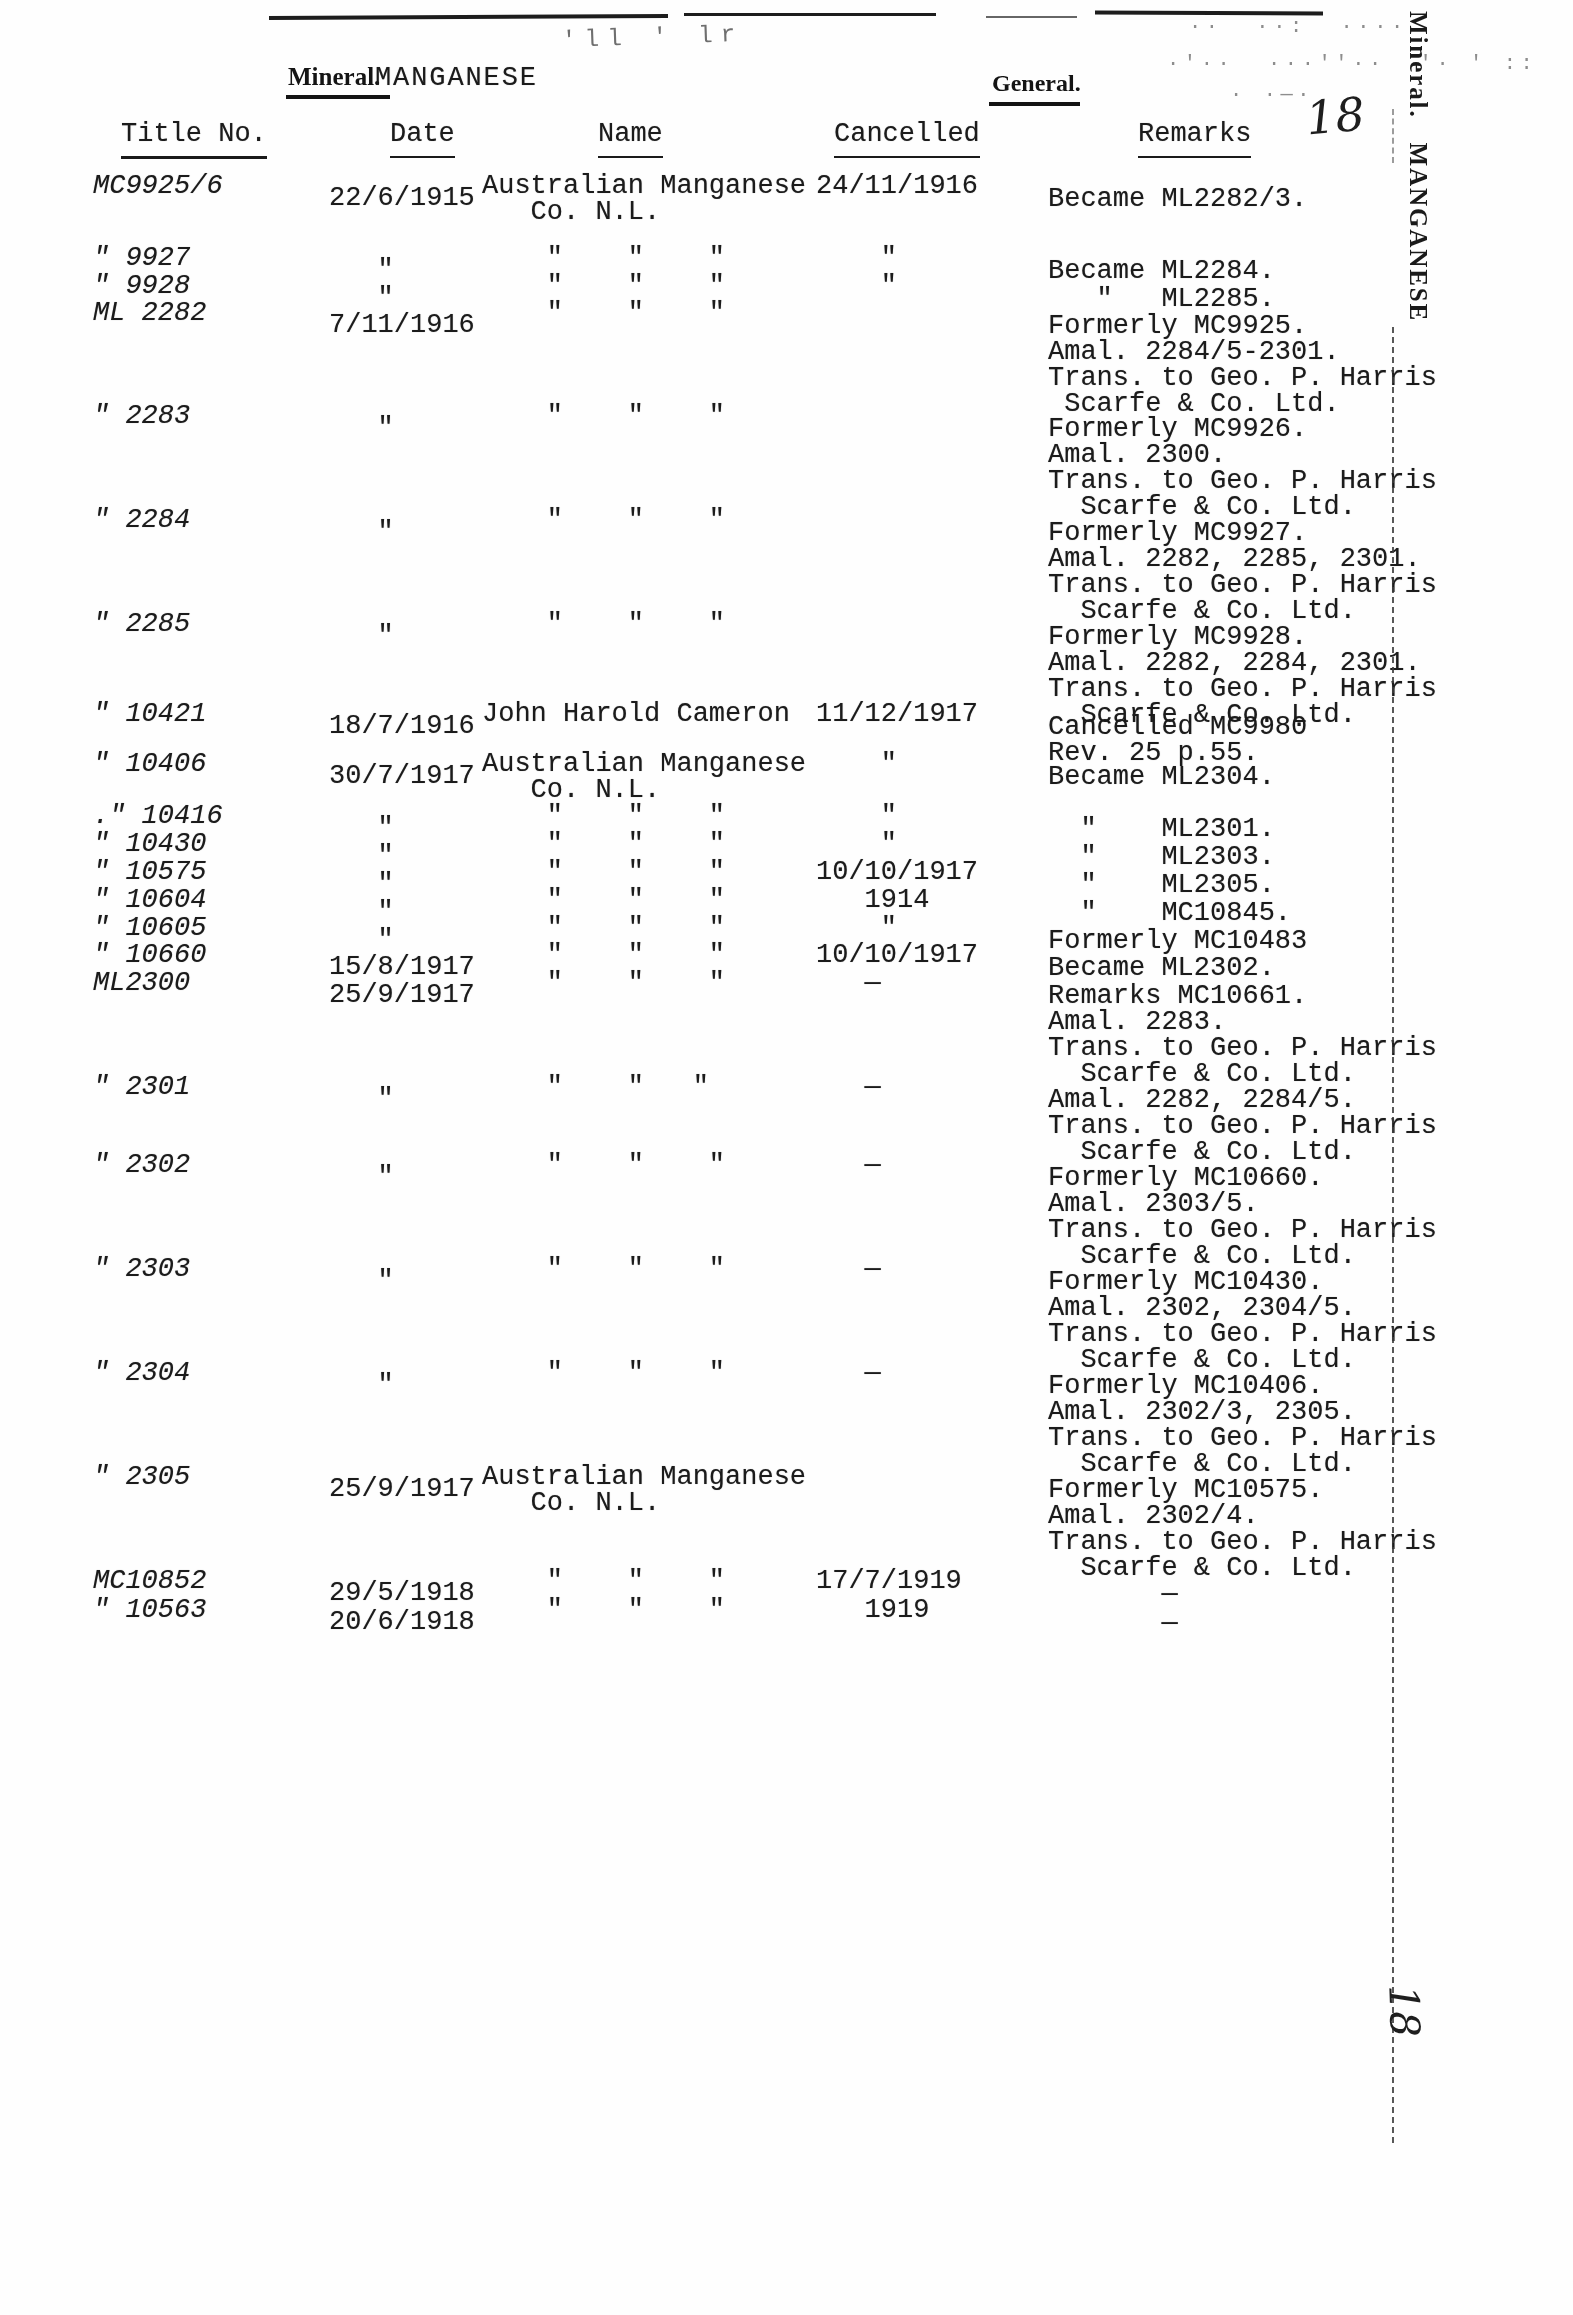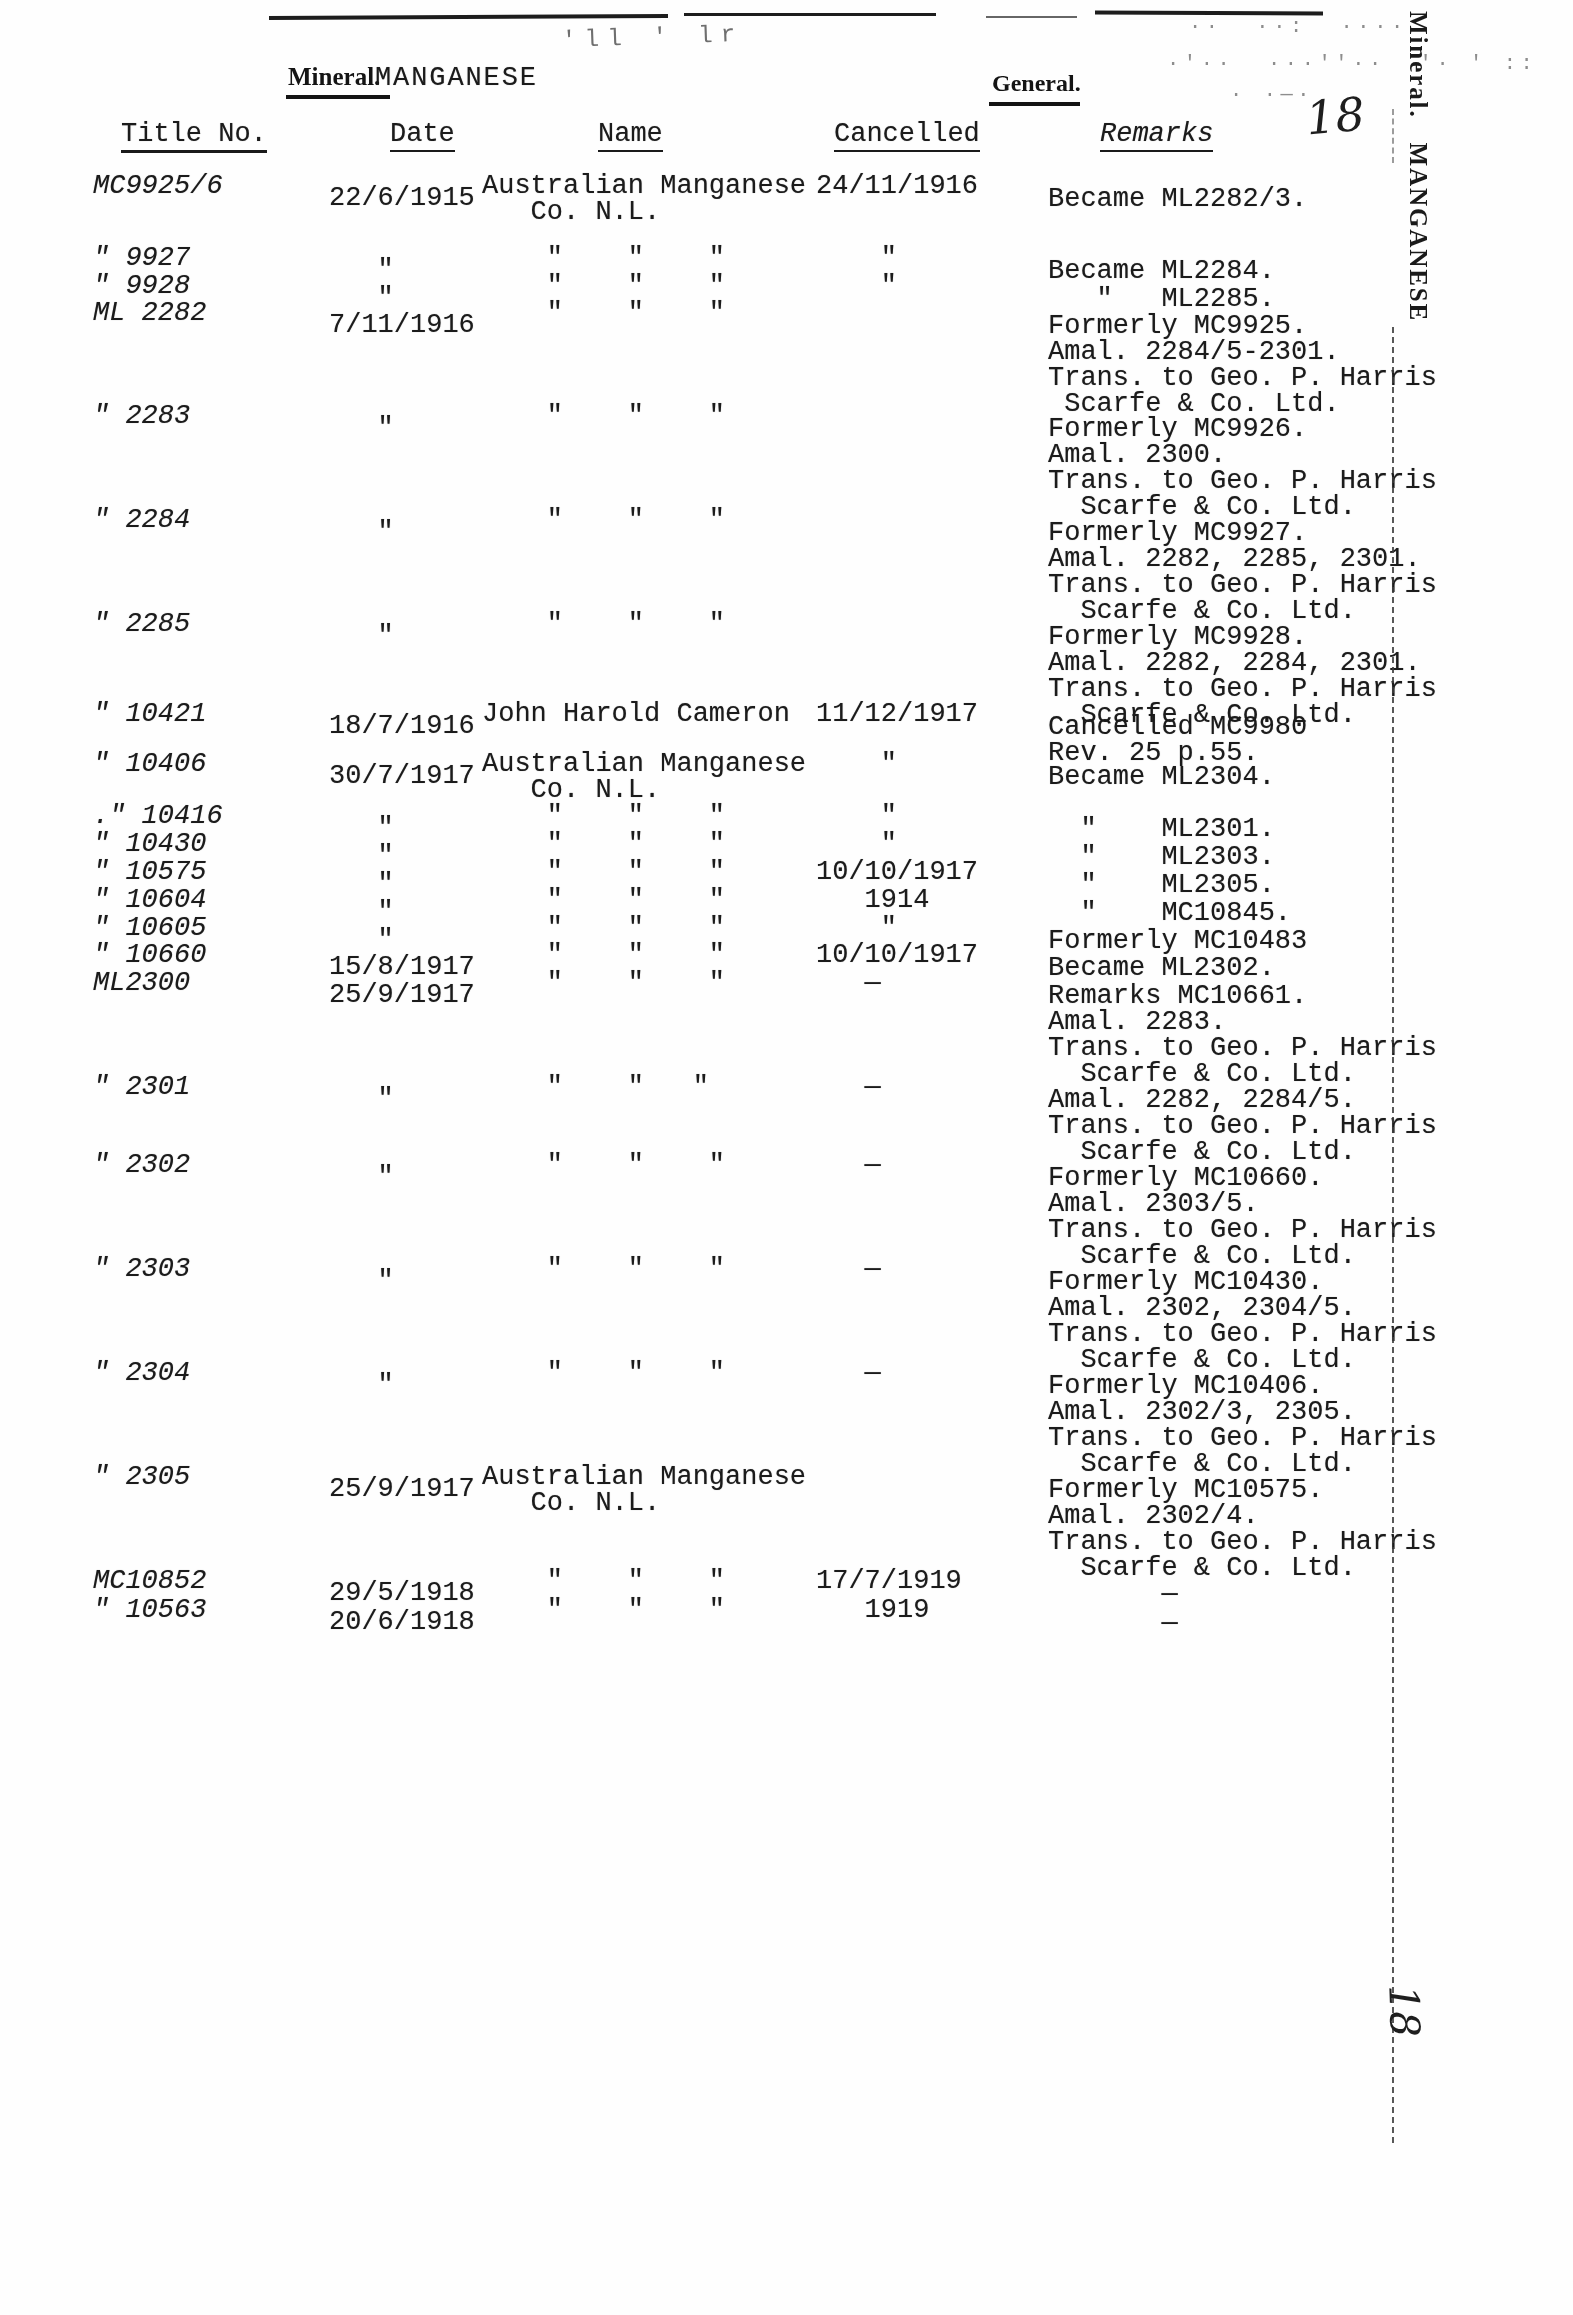--- a/index.html
+++ b/index.html
@@ -21,21 +21,21 @@
     font-family:"Liberation Serif","DejaVu Serif",serif;
     font-weight:bold;font-size:25px;color:#141414;
   }
   .printed-underline{position:absolute;background:#141414;height:3.7px;}
   
   .typed-caps{position:absolute;letter-spacing:1.9px;}
   
   .hdr{
     position:absolute;top:121px;
     font-size:27px;line-height:26px;white-space:pre;
-    border-bottom:2.8px solid #1a1a1a;padding-bottom:3px;
+    border-bottom:2.8px solid #1a1a1a;padding-bottom:9px;
     text-shadow:0 0 0.9px rgba(20,20,20,.4);
   }
   
   .row{position:absolute;left:0;width:1573px;}
   .cell{position:absolute;top:0;font-size:27px;line-height:26px;white-space:pre;text-shadow:0 0 0.9px rgba(20,20,20,.4);}
   .c-title{left:93px;font-style:italic;}
   .c-date{left:329px;margin-top:12px;}
   .c-name{left:482px;}
   .c-cancel{left:816px;}
   .c-remarks{left:1048px;margin-top:13px;}
@@ -83,21 +83,21 @@
 
   <div class="printed" style="left:992px;top:70px;font-size:24px;">General.</div>
   <div class="printed-underline" style="left:989px;top:102px;width:91px;"></div>
 
   <div class="hw hw-top">18</div>
 
   <div class="hdr" style="left:121px;border-bottom-width:3.7px;">Title No.</div>
   <div class="hdr" style="left:390px;">Date</div>
   <div class="hdr" style="left:598px;">Name</div>
   <div class="hdr" style="left:834px;">Cancelled</div>
-  <div class="hdr" style="left:1100px;font-style:italic;">Remarks</div>
+  <div class="hdr" style="left:1138px;">Remarks</div>
 
   <div id="rows-container">
       <div class="row" style="top: 173px;">
         <div class="cell c-title">MC9925/6</div>
         <div class="cell c-date">22/6/1915</div>
         <div class="cell c-name"><div class="line">Australian Manganese</div><div class="line">   Co. N.L.</div></div>
         <div class="cell c-cancel">24/11/1916</div>
         <div class="cell c-remarks"><div class="line">Became ML2282/3.</div></div>
       </div>
       <div class="row" style="top: 245px;">

